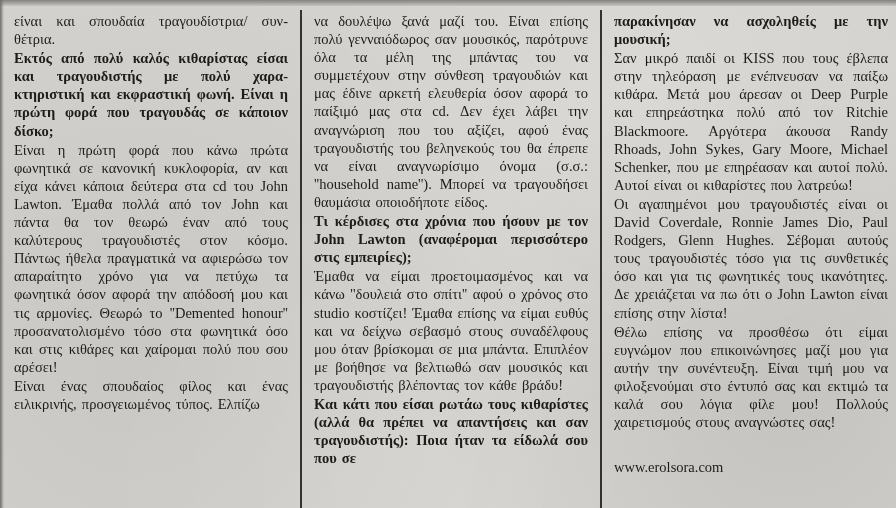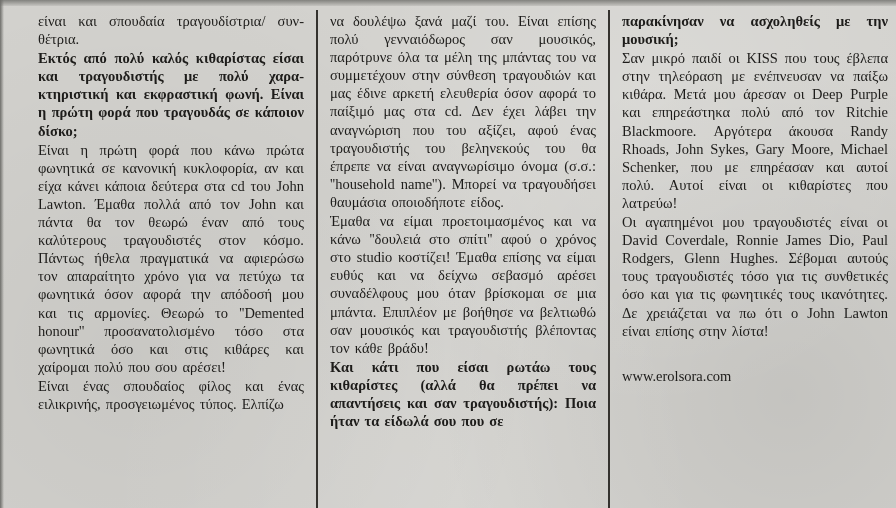--- a/index.html
+++ b/index.html
@@ -19,21 +19,21 @@
   .top-edge {
     position: absolute; top: 0; left: 0; right: 0; height: 6px;
     background: linear-gradient(#82827e, #c6c5c1);
   }
   .left-edge {
     position: absolute; top: 0; left: 0; bottom: 0; width: 4px;
     background: linear-gradient(90deg, #6e6e6a, rgba(211,210,206,0));
   }
   .columns {
     position: absolute; top: 8px; left: 14px; right: 8px; bottom: 0;
-    display: flex; align-items: stretch; margin-left: 24px;
+    display: flex; align-items: stretch;
   }
   .column {
     flex: 1 1 0;
     padding-top: 4px;
     text-align: justify;
     font-size: 14.5px;
     line-height: 18.1px;
     color: #1d1c1a;
     word-spacing: 1.5px;
     overflow: hidden;
@@ -56,24 +56,26 @@
   <div class="columns">
     <div class="column">
         <p class="para normal">είναι και σπουδαία τραγουδίστρια/ συν-θέτρια.</p>
         <p class="para question">Εκτός από πολύ καλός κιθαρίστας είσαι και τραγουδιστής με πολύ χαρα-κτηριστική και εκφραστική φωνή. Είναι η πρώτη φορά που τραγουδάς σε κάποιον δίσκο;</p>
         <p class="para normal">Είναι η πρώτη φορά που κάνω πρώτα φωνητικά σε κανονική κυκλοφορία, αν και είχα κάνει κάποια δεύτερα στα cd του John Lawton. Έμαθα πολλά από τον John και πάντα θα τον θεωρώ έναν από τους καλύτερους τραγουδιστές στον κόσμο. Πάντως ήθελα πραγματικά να αφιερώσω τον απαραίτητο χρόνο για να πετύχω τα φωνητικά όσον αφορά την απόδοσή μου και τις αρμονίες. Θεωρώ το ''Demented honour'' προσανατολισμένο τόσο στα φωνητικά όσο και στις κιθάρες και χαίρομαι πολύ που σου αρέσει!</p>
         <p class="para normal">Είναι ένας σπουδαίος φίλος και ένας ειλικρινής, προσγειωμένος τύπος. Ελπίζω</p>
       </div>
     <div class="col-rule"></div>
     <div class="column">
         <p class="para normal">να δουλέψω ξανά μαζί του. Είναι επίσης πολύ γενναιόδωρος σαν μουσικός, παρότρυνε όλα τα μέλη της μπάντας του να συμμετέχουν στην σύνθεση τραγουδιών και μας έδινε αρκετή ελευθερία όσον αφορά το παίξιμό μας στα cd. Δεν έχει λάβει την αναγνώριση που του αξίζει, αφού ένας τραγουδιστής του βεληνεκούς του θα έπρεπε να είναι αναγνωρίσιμο όνομα (σ.σ.: ''household name''). Μπορεί να τραγουδήσει θαυμάσια οποιοδήποτε είδος.</p>
-        <p class="para normal">Έμαθα να είμαι προετοιμασμένος και να κάνω ''δουλειά στο σπίτι'' αφού ο χρόνος στο studio κοστίζει! Έμαθα επίσης να είμαι ευθύς και να δείχνω σεβασμό αρέσει συναδέλφους μου όταν βρίσκομαι σε μια μπάντα. Επιπλέον με βοήθησε να βελτιωθώ σαν μουσικός και τραγουδιστής βλέποντας τον κάθε βράδυ!</p>
+        <p class="para question">Τι κέρδισες στα χρόνια που ήσουν με τον John Lawton (αναφέρομαι περισσότερο στις εμπειρίες);</p>
+        <p class="para normal">Έμαθα να είμαι προετοιμασμένος και να κάνω ''δουλειά στο σπίτι'' αφού ο χρόνος στο studio κοστίζει! Έμαθα επίσης να είμαι ευθύς και να δείχνω σεβασμό στους συναδέλφους μου όταν βρίσκομαι σε μια μπάντα. Επιπλέον με βοήθησε να βελτιωθώ σαν μουσικός και τραγουδιστής βλέποντας τον κάθε βράδυ!</p>
         <p class="para question">Και κάτι που είσαι ρωτάω τους κιθαρίστες (αλλά θα πρέπει να απαντήσεις και σαν τραγουδιστής): Ποια ήταν τα είδωλά σου που σε</p>
       </div>
     <div class="col-rule"></div>
     <div class="column">
         <p class="para question">παρακίνησαν να ασχοληθείς με την μουσική;</p>
         <p class="para normal">Σαν μικρό παιδί οι KISS που τους έβλεπα στην τηλεόραση με ενέπνευσαν να παίξω κιθάρα. Μετά μου άρεσαν οι Deep Purple και επηρεάστηκα πολύ από τον Ritchie Blackmoore. Αργότερα άκουσα Randy Rhoads, John Sykes, Gary Moore, Michael Schenker, που με επηρέασαν και αυτοί πολύ. Αυτοί είναι οι κιθαρίστες που λατρεύω!</p>
         <p class="para normal">Οι αγαπημένοι μου τραγουδιστές είναι οι David Coverdale, Ronnie James Dio, Paul Rodgers, Glenn Hughes. Σέβομαι αυτούς τους τραγουδιστές τόσο για τις συνθετικές όσο και για τις φωνητικές τους ικανότητες. Δε χρειάζεται να πω ότι ο John Lawton είναι επίσης στην λίστα!</p>
+        <p class="para normal">Θέλω επίσης να προσθέσω ότι είμαι ευγνώμον που επικοινώνησες μαζί μου για αυτήν την συνέντευξη. Είναι τιμή μου να φιλοξενούμαι στο έντυπό σας και εκτιμώ τα καλά σου λόγια φίλε μου! Πολλούς χαιρετισμούς στους αναγνώστες σας!</p>
         <p class="para website">www.erolsora.com</p>
       </div>
   </div>
 </div>
 
 </body></html>

